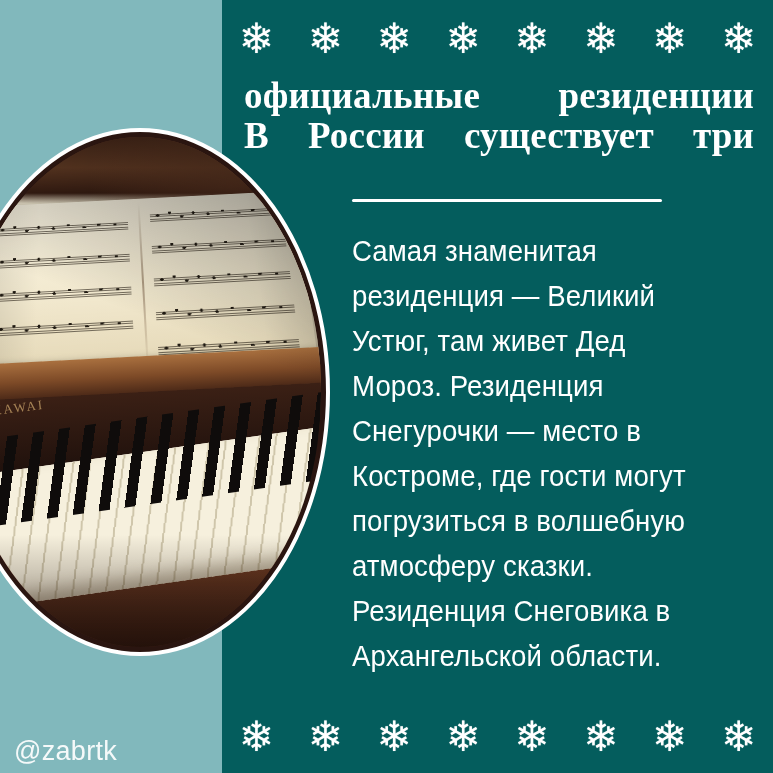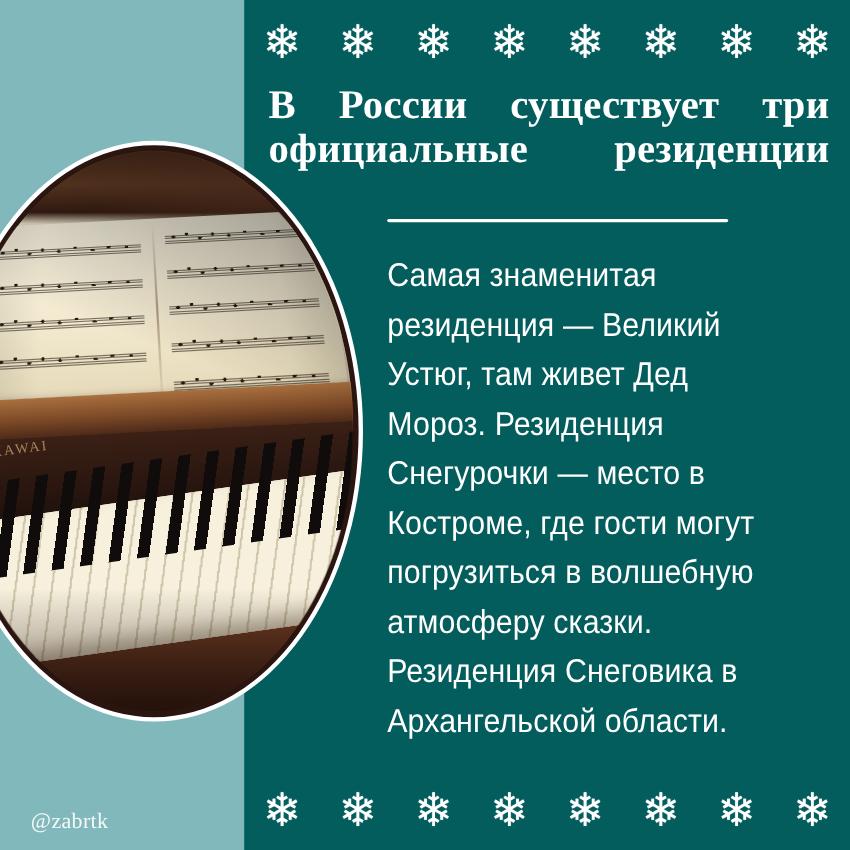--- a/index.html
+++ b/index.html
@@ -250,26 +250,26 @@
     font-size: 13px;
     letter-spacing: 2px;
     color: #c9a36a;
     opacity: .75;
     transform: rotate(-7deg);
   }
 
   
   .watermark {
     position: absolute;
-    left: 28px;
+    left: 14px;
     top: 736px;
     color: #ffffff;
     opacity: .92;
-    font-family: Liberation Serif, serif;
-    font-size: 20px;
+    font-family: Liberation Sans, sans-serif;
+    font-size: 27px;
     letter-spacing: .3px;
   }
 </style>
 </head>
 <body>
 
 <div id="poster">
 
   <div class="bg-left"></div>
   <div class="bg-right"></div>
@@ -279,22 +279,22 @@
     <span class="snow">❄</span>
     <span class="snow">❄</span>
     <span class="snow">❄</span>
     <span class="snow">❄</span>
     <span class="snow">❄</span>
     <span class="snow">❄</span>
     <span class="snow">❄</span>
   </div>
 
   <div class="heading">
+    <span class="ln">официальные резиденции</span>
     <span class="ln">В России существует три</span>
-    <span class="ln">официальные резиденции</span>
   </div>
 
   <div class="divider"></div>
 
   <div class="body-copy">Самая знаменитая резиденция — Великий Устюг, там живет Дед Мороз. Резиденция Снегурочки — место в Костроме, где гости могут погрузиться в волшебную атмосферу сказки. Резиденция Снеговика в Архангельской области.</div>
 
   <div class="photo-frame">
     <div class="photo-inner">
       <div class="photo-art">
         <div class="sheet">

